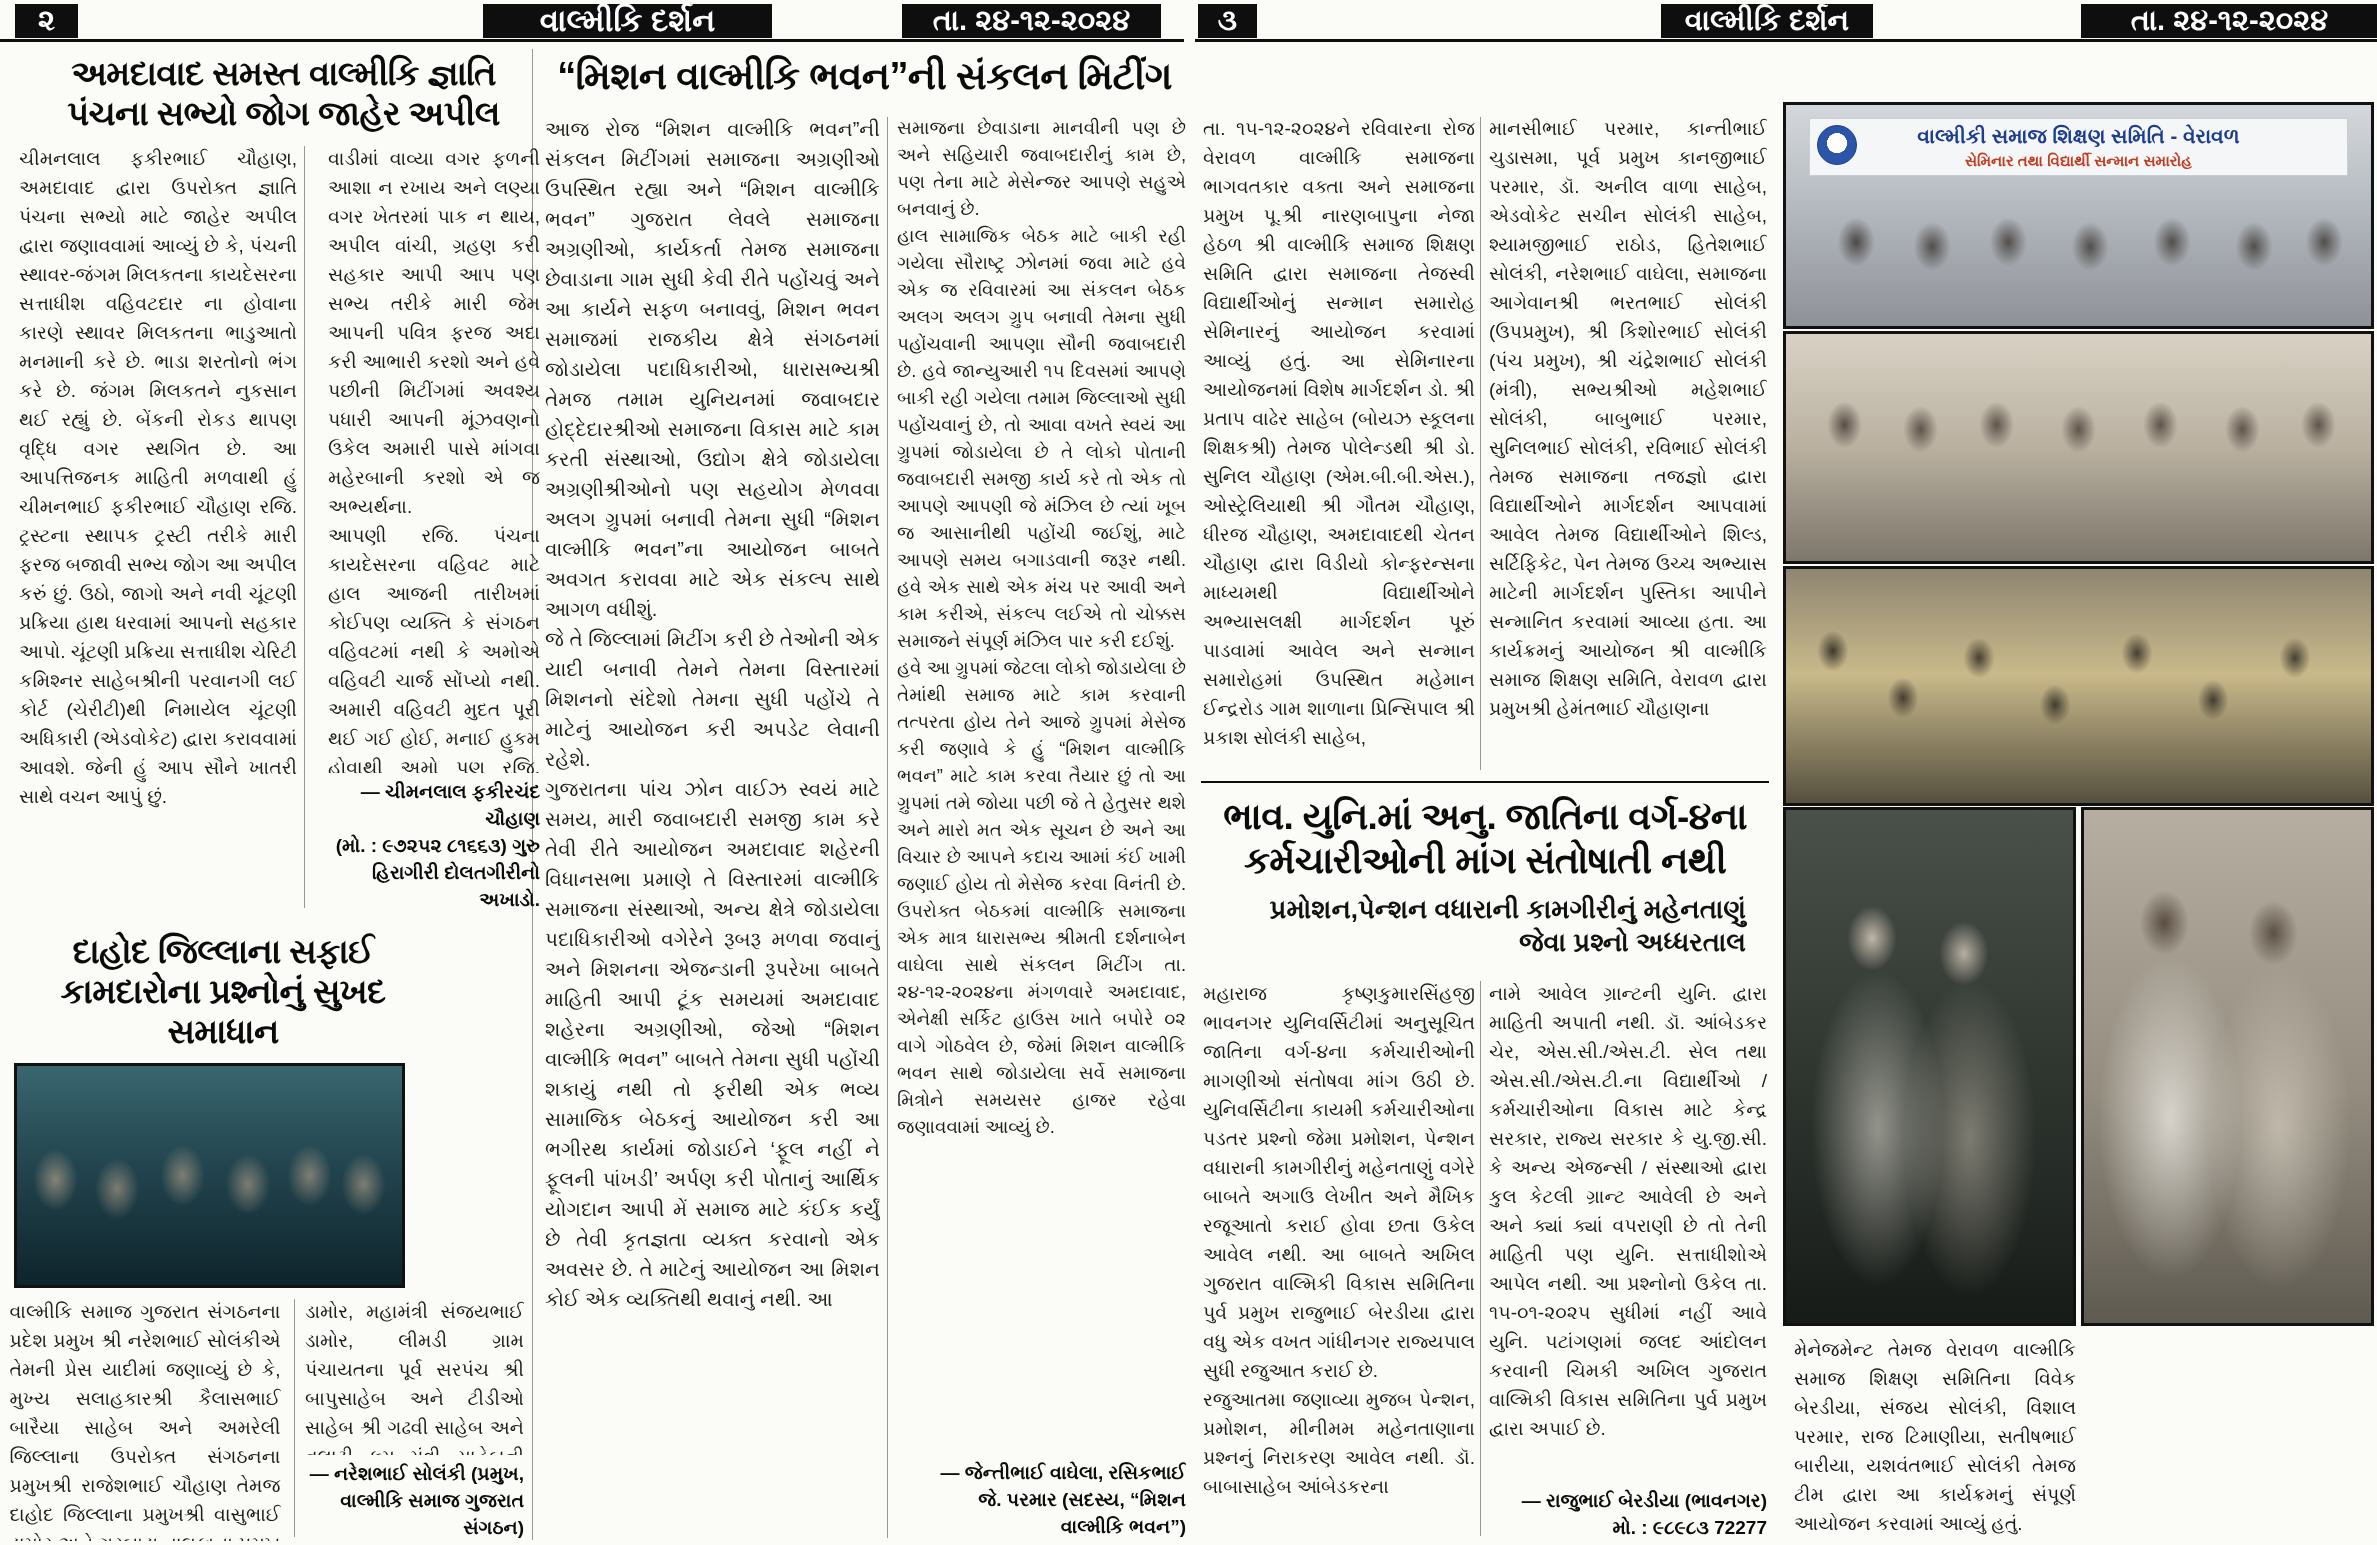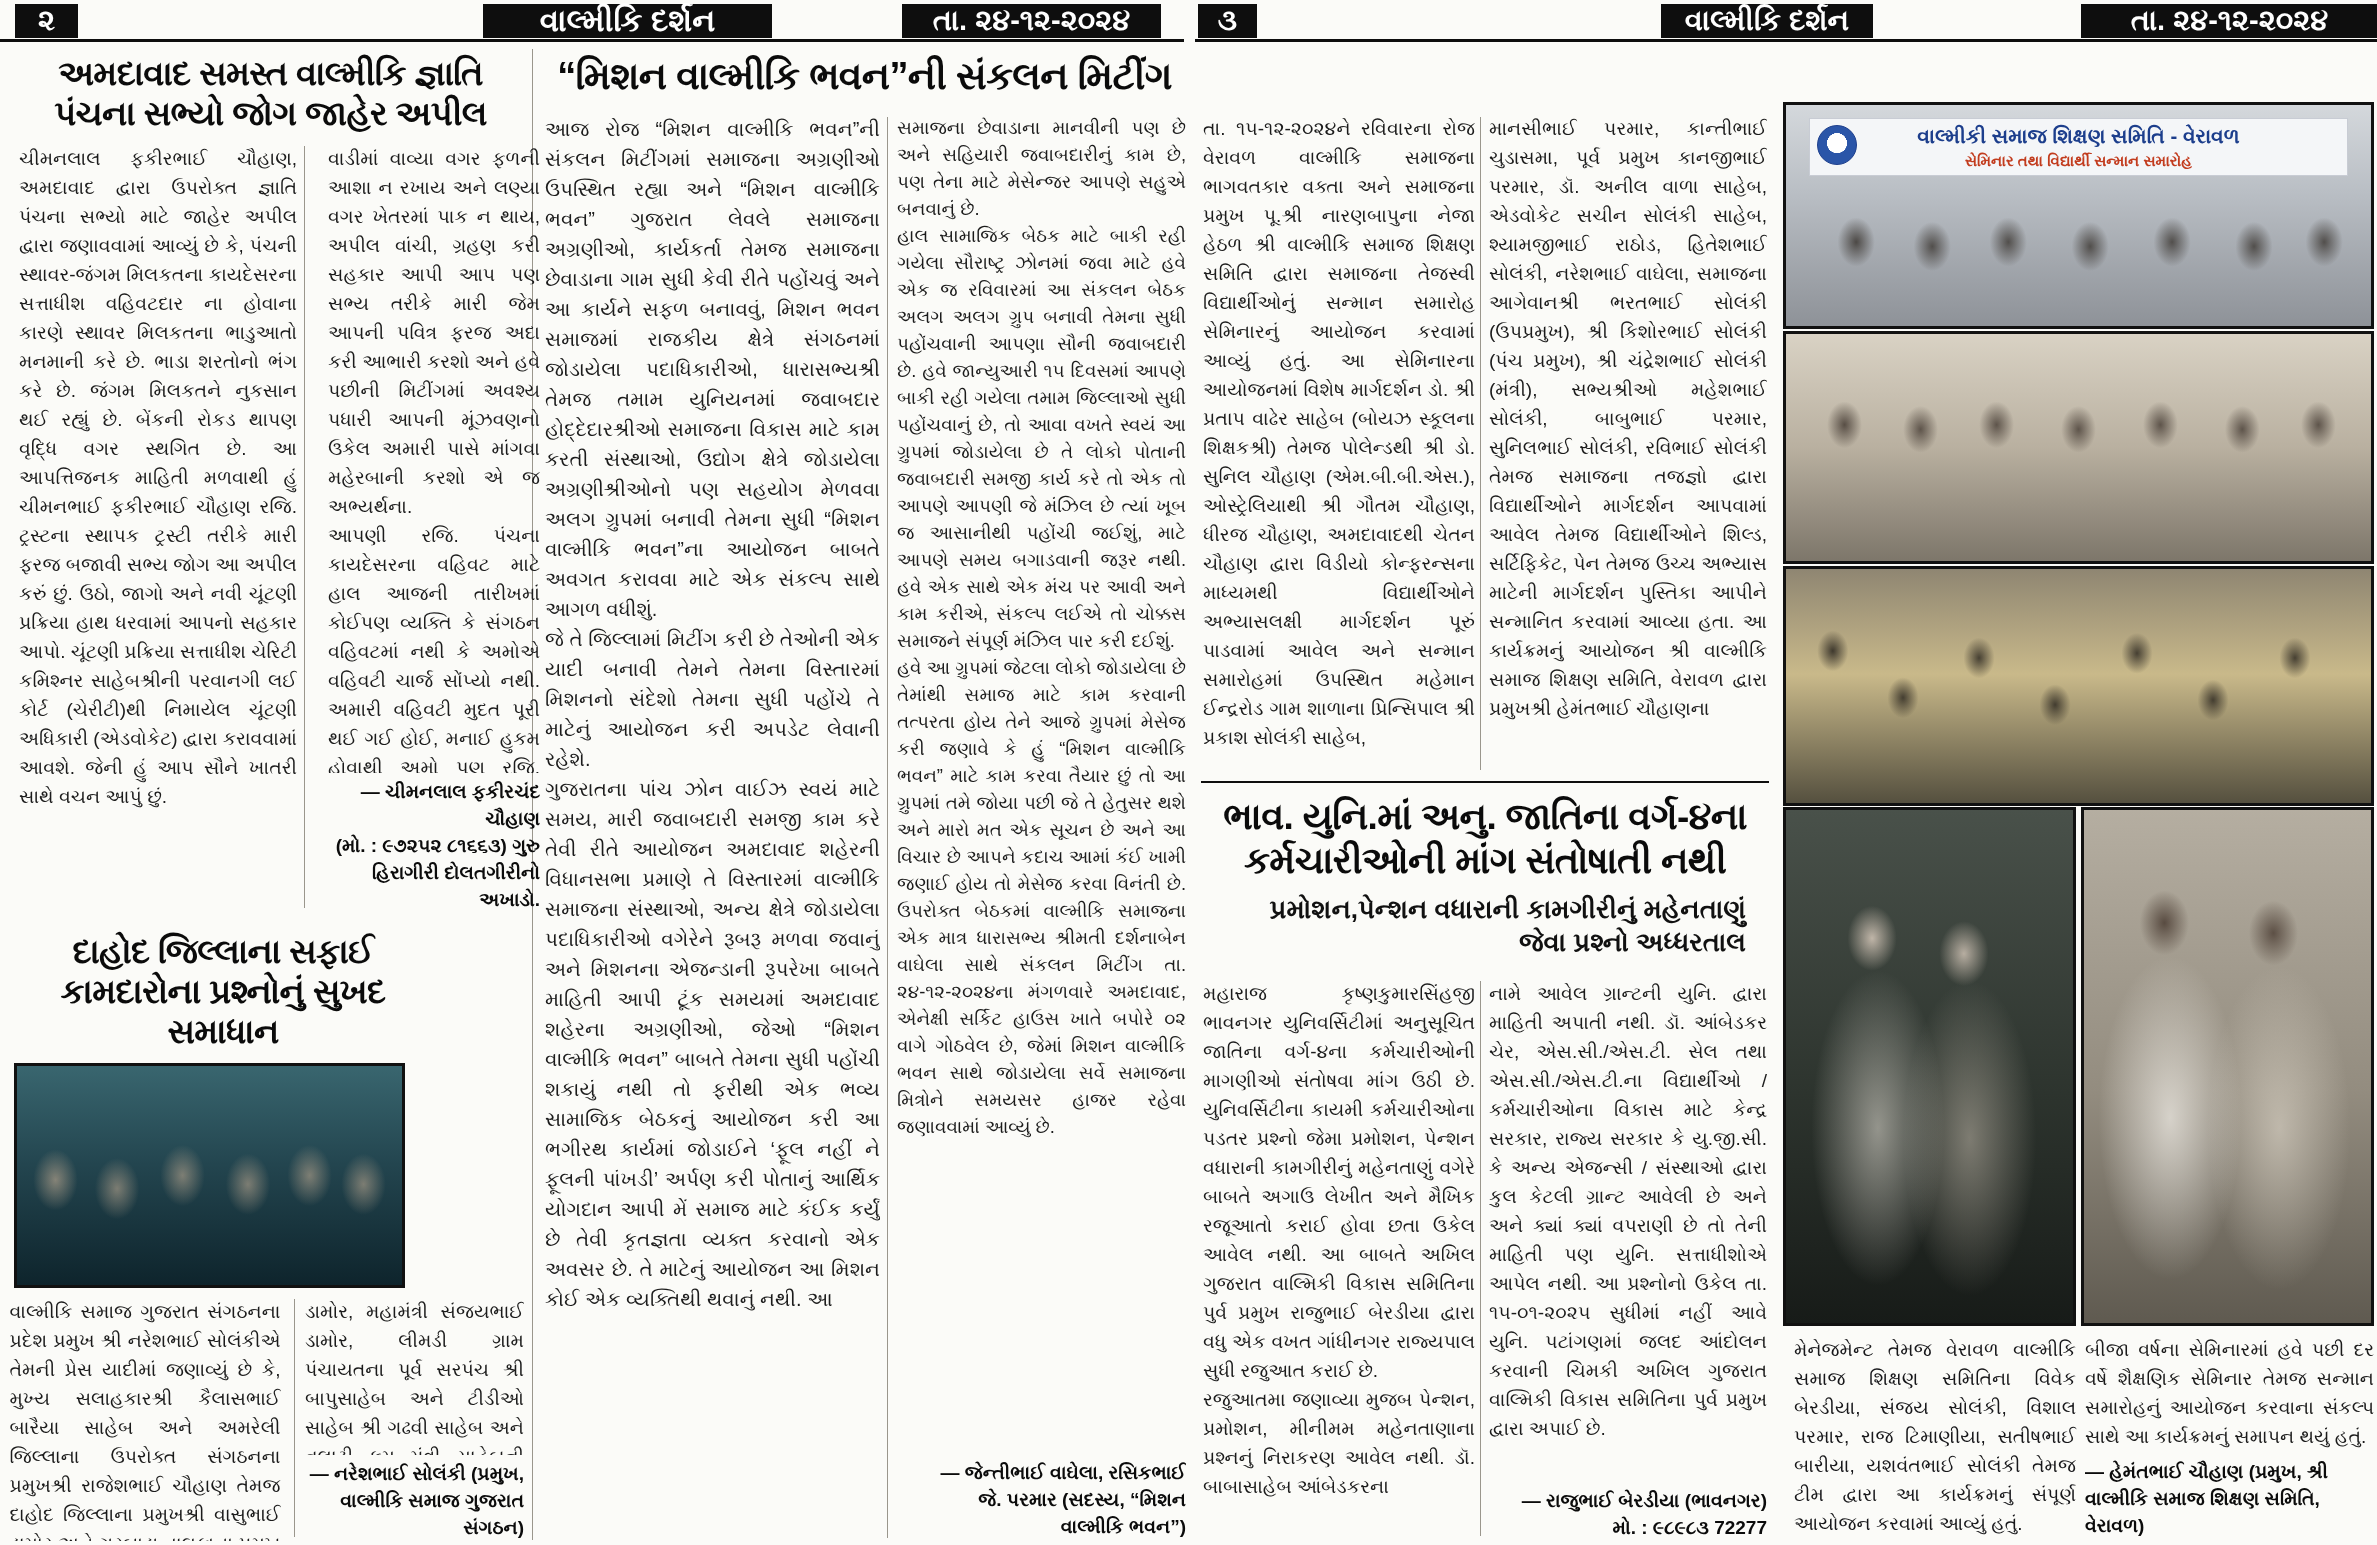--- a/index.html
+++ b/index.html
@@ -39,21 +39,21 @@
   <div class="bb" style="left:902px;top:4.1px;width:259px;height:34px;font-size:29px;">તા. ૨૪-૧૨-૨૦૨૪</div>
   <div class="hrule" style="left:0;top:39px;width:1184px;height:2.7px;"></div>
 
   <div class="bb" style="left:1198px;top:4.1px;width:59px;height:34px;font-size:29px;">૩</div>
   <div class="bb" style="left:1661px;top:4.1px;width:212px;height:34px;font-size:29px;">વાલ્મીકિ દર્શન</div>
   <div class="bb" style="left:2081px;top:4.1px;width:297px;height:34px;font-size:29px;">તા. ૨૪-૧૨-૨૦૨૪</div>
   <div class="hrule" style="left:1195px;top:39px;width:1183px;height:2.7px;"></div>
 
   <div class="vrule" style="left:532px;top:49px;height:1491px;"></div>
 
-  <div class="headline" style="left:17px;top:53px;width:507px;font-size:34px;">અમદાવાદ સમસ્ત વાલ્મીકિ જ્ઞાતિ પંચના સભ્યો જોગ જાહેર અપીલ</div>
+  <div class="headline" style="left:30px;top:53px;width:507px;font-size:34px;">અમદાવાદ સમસ્ત વાલ્મીકિ જ્ઞાતિ પંચના સભ્યો જોગ જાહેર અપીલ</div>
   <div class="colbox" style="left:19px;top:144px;width:278px;height:769px;">
     <div class="body-text">ચીમનલાલ ફકીરભાઈ ચૌહાણ, અમદાવાદ દ્વારા ઉપરોક્ત જ્ઞાતિ પંચના સભ્યો માટે જાહેર અપીલ દ્વારા જણાવવામાં આવ્યું છે કે, પંચની સ્થાવર-જંગમ મિલકતના કાયદેસરના સત્તાધીશ વહિવટદાર ના હોવાના કારણે સ્થાવર મિલકતના ભાડુઆતો મનમાની કરે છે. ભાડા શરતોનો ભંગ કરે છે. જંગમ મિલકતને નુકસાન થઈ રહ્યું છે. બેંકની રોકડ થાપણ વૃદ્ધિ વગર સ્થગિત છે. આ આપત્તિજનક માહિતી મળવાથી હું ચીમનભાઈ ફકીરભાઈ ચૌહાણ રજિ. ટ્રસ્ટના સ્થાપક ટ્રસ્ટી તરીકે મારી ફરજ બજાવી સભ્ય જોગ આ અપીલ કરું છું. ઉઠો, જાગો અને નવી ચૂંટણી પ્રક્રિયા હાથ ધરવામાં આપનો સહકાર આપો. ચૂંટણી પ્રક્રિયા સત્તાધીશ ચેરિટી કમિશ્નર સાહેબશ્રીની પરવાનગી લઈ કોર્ટ (ચેરીટી)થી નિમાયેલ ચૂંટણી અધિકારી (એડવોકેટ) દ્વારા કરાવવામાં આવશે. જેની હું આપ સૌને ખાતરી સાથે વચન આપું છું.</div>
   </div>
   <div class="vrule" style="left:304px;top:146px;height:762px;"></div>
   <div class="colbox" style="left:328px;top:144px;width:212px;height:769px;">
     <div class="body-text">વાડીમાં વાવ્યા વગર ફળની આશા ન રખાય અને લણ્યા વગર ખેતરમાં પાક ન થાય, અપીલ વાંચી, ગ્રહણ કરી સહકાર આપી આપ પણ સભ્ય તરીકે મારી જેમ આપની પવિત્ર ફરજ અદા કરી આભારી કરશો અને હવે પછીની મિટીંગમાં અવશ્ય પધારી આપની મૂંઝવણનો ઉકેલ અમારી પાસે માંગવા મહેરબાની કરશો એ જ અભ્યર્થના.
 આપણી રજિ. પંચના કાયદેસરના વહિવટ માટે હાલ આજની તારીખમાં કોઈપણ વ્યક્તિ કે સંગઠન વહિવટમાં નથી કે અમોએ વહિવટી ચાર્જ સોંપ્યો નથી. અમારી વહિવટી મુદત પૂરી થઈ ગઈ હોઈ, મનાઈ હુકમ હોવાથી અમો પણ રજિ. પંચનો વહિવટ કરતા નથી. માત્ર સહયોગી મિત્રોના સહયોગથી જ આપણી સામાજિક પંચ અને મંદિરની સેવા કરી રહ્યા છીએ.</div>
     <div class="byline">— ચીમનલાલ ફકીરચંદ ચૌહાણ
 (મો. : ૯૭૨૫૨ ૮૧૬૬૩) ગુરુ
 હિરાગીરી દોલતગીરીનો અખાડો.</div>
@@ -178,20 +178,15 @@
     <div class="inner" style="
       background:
         radial-gradient(41px 54px at 28% 22%, rgba(80,66,56,.9), transparent 60%),
         radial-gradient(41px 54px at 66% 24%, rgba(80,66,56,.85), transparent 60%),
         radial-gradient(102px 231px at 30% 60%, rgba(245,242,236,.7), transparent 70%),
         radial-gradient(102px 231px at 68% 62%, rgba(225,218,205,.6), transparent 70%),
         linear-gradient(180deg,#b5aea1 0%, #938c7f 55%, #5f5a50 100%);"></div>
   </div>
 
   <div class="caption" style="left:1794px;top:1335px;width:282px;height:204px;">મેનેજમેન્ટ તેમજ વેરાવળ વાલ્મીકિ સમાજ શિક્ષણ સમિતિના વિવેક બેરડીયા, સંજય સોલંકી, વિશાલ પરમાર, રાજ ટિમાણીયા, સતીષભાઈ બારીયા, યશવંતભાઈ સોલંકી તેમજ ટીમ દ્વારા આ કાર્યક્રમનું સંપૂર્ણ આયોજન કરવામાં આવ્યું હતું.</div>
-  <div class="colbox" style="left:2085px;top:1335px;width:289px;height:204px;">
-    <div class="body-text">બીજા વર્ષના સેમિનારમાં હવે પછી દર વર્ષે શૈક્ષણિક સેમિનાર તેમજ સન્માન સમારોહનું આયોજન કરવાના સંકલ્પ સાથે આ કાર્યક્રમનું સમાપન થયું હતું.</div>
-    <div class="byline" style="text-align:left;">— હેમંતભાઈ ચૌહાણ (પ્રમુખ, શ્રી
-વાલ્મીકિ સમાજ શિક્ષણ સમિતિ, વેરાવળ)</div>
-  </div>
 
 </div>
 
 
 </body></html>

